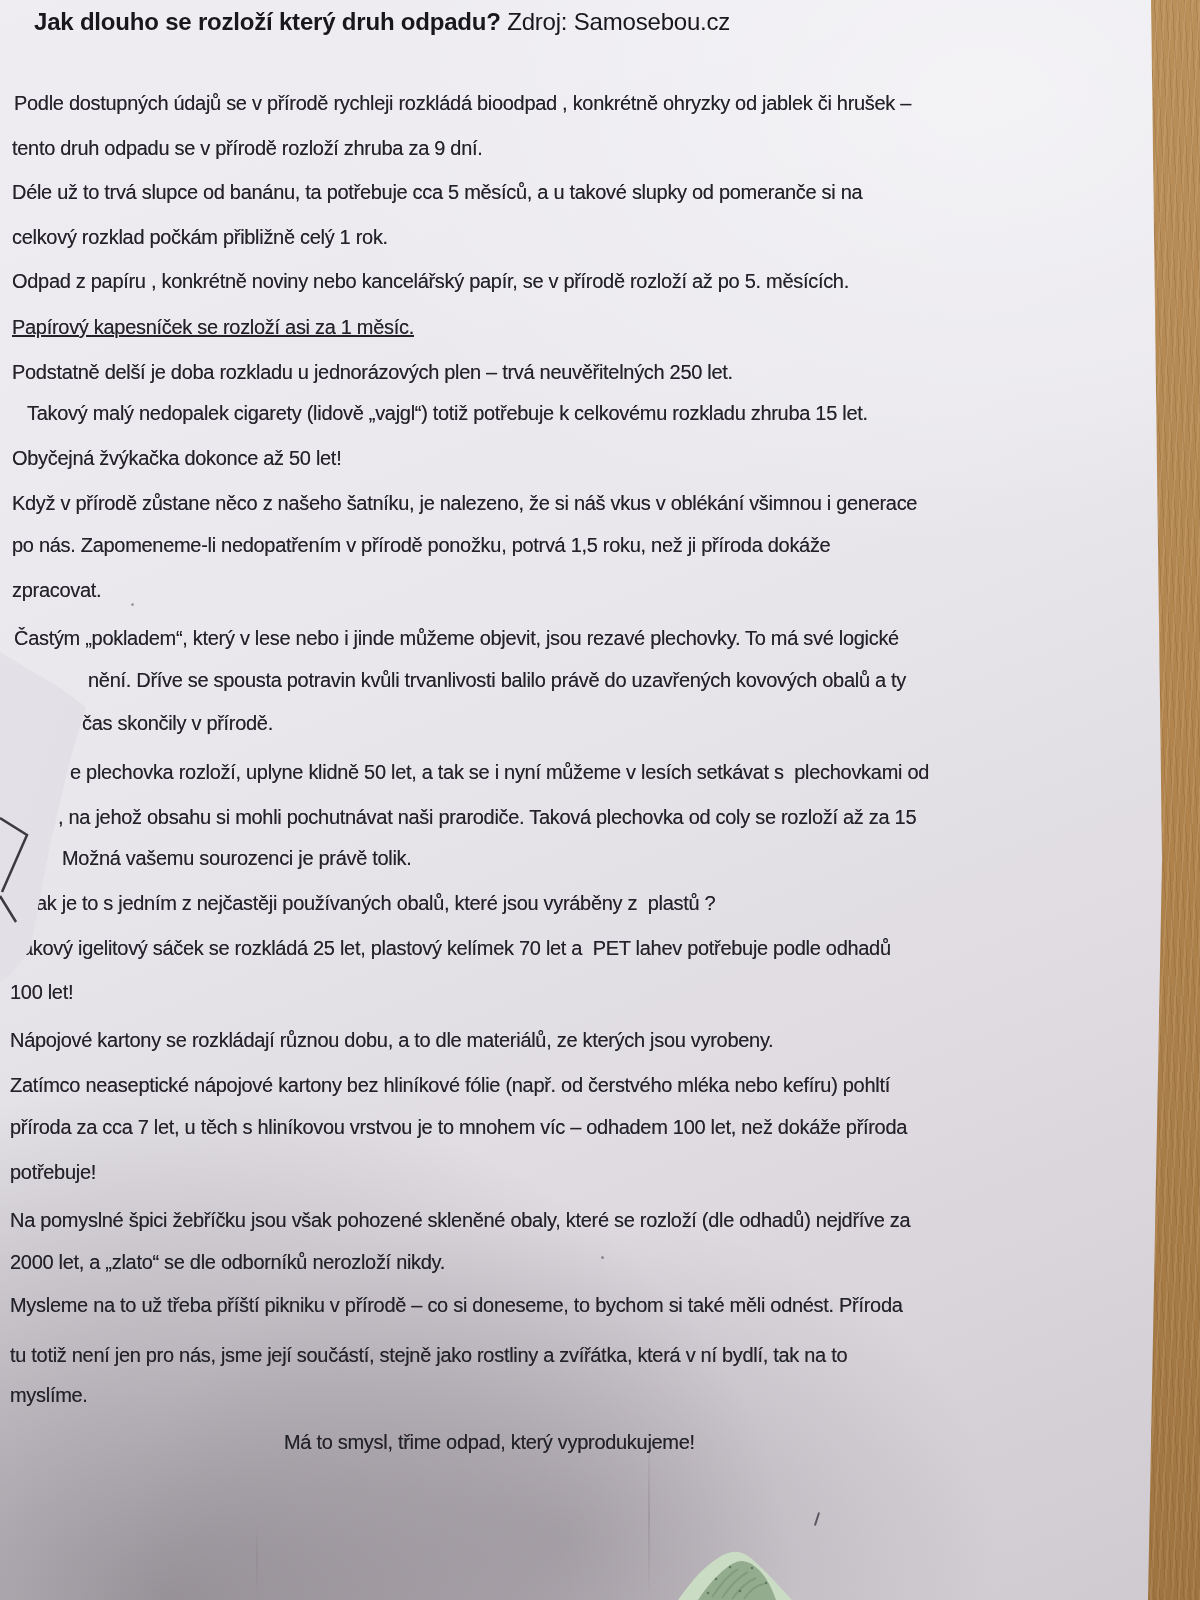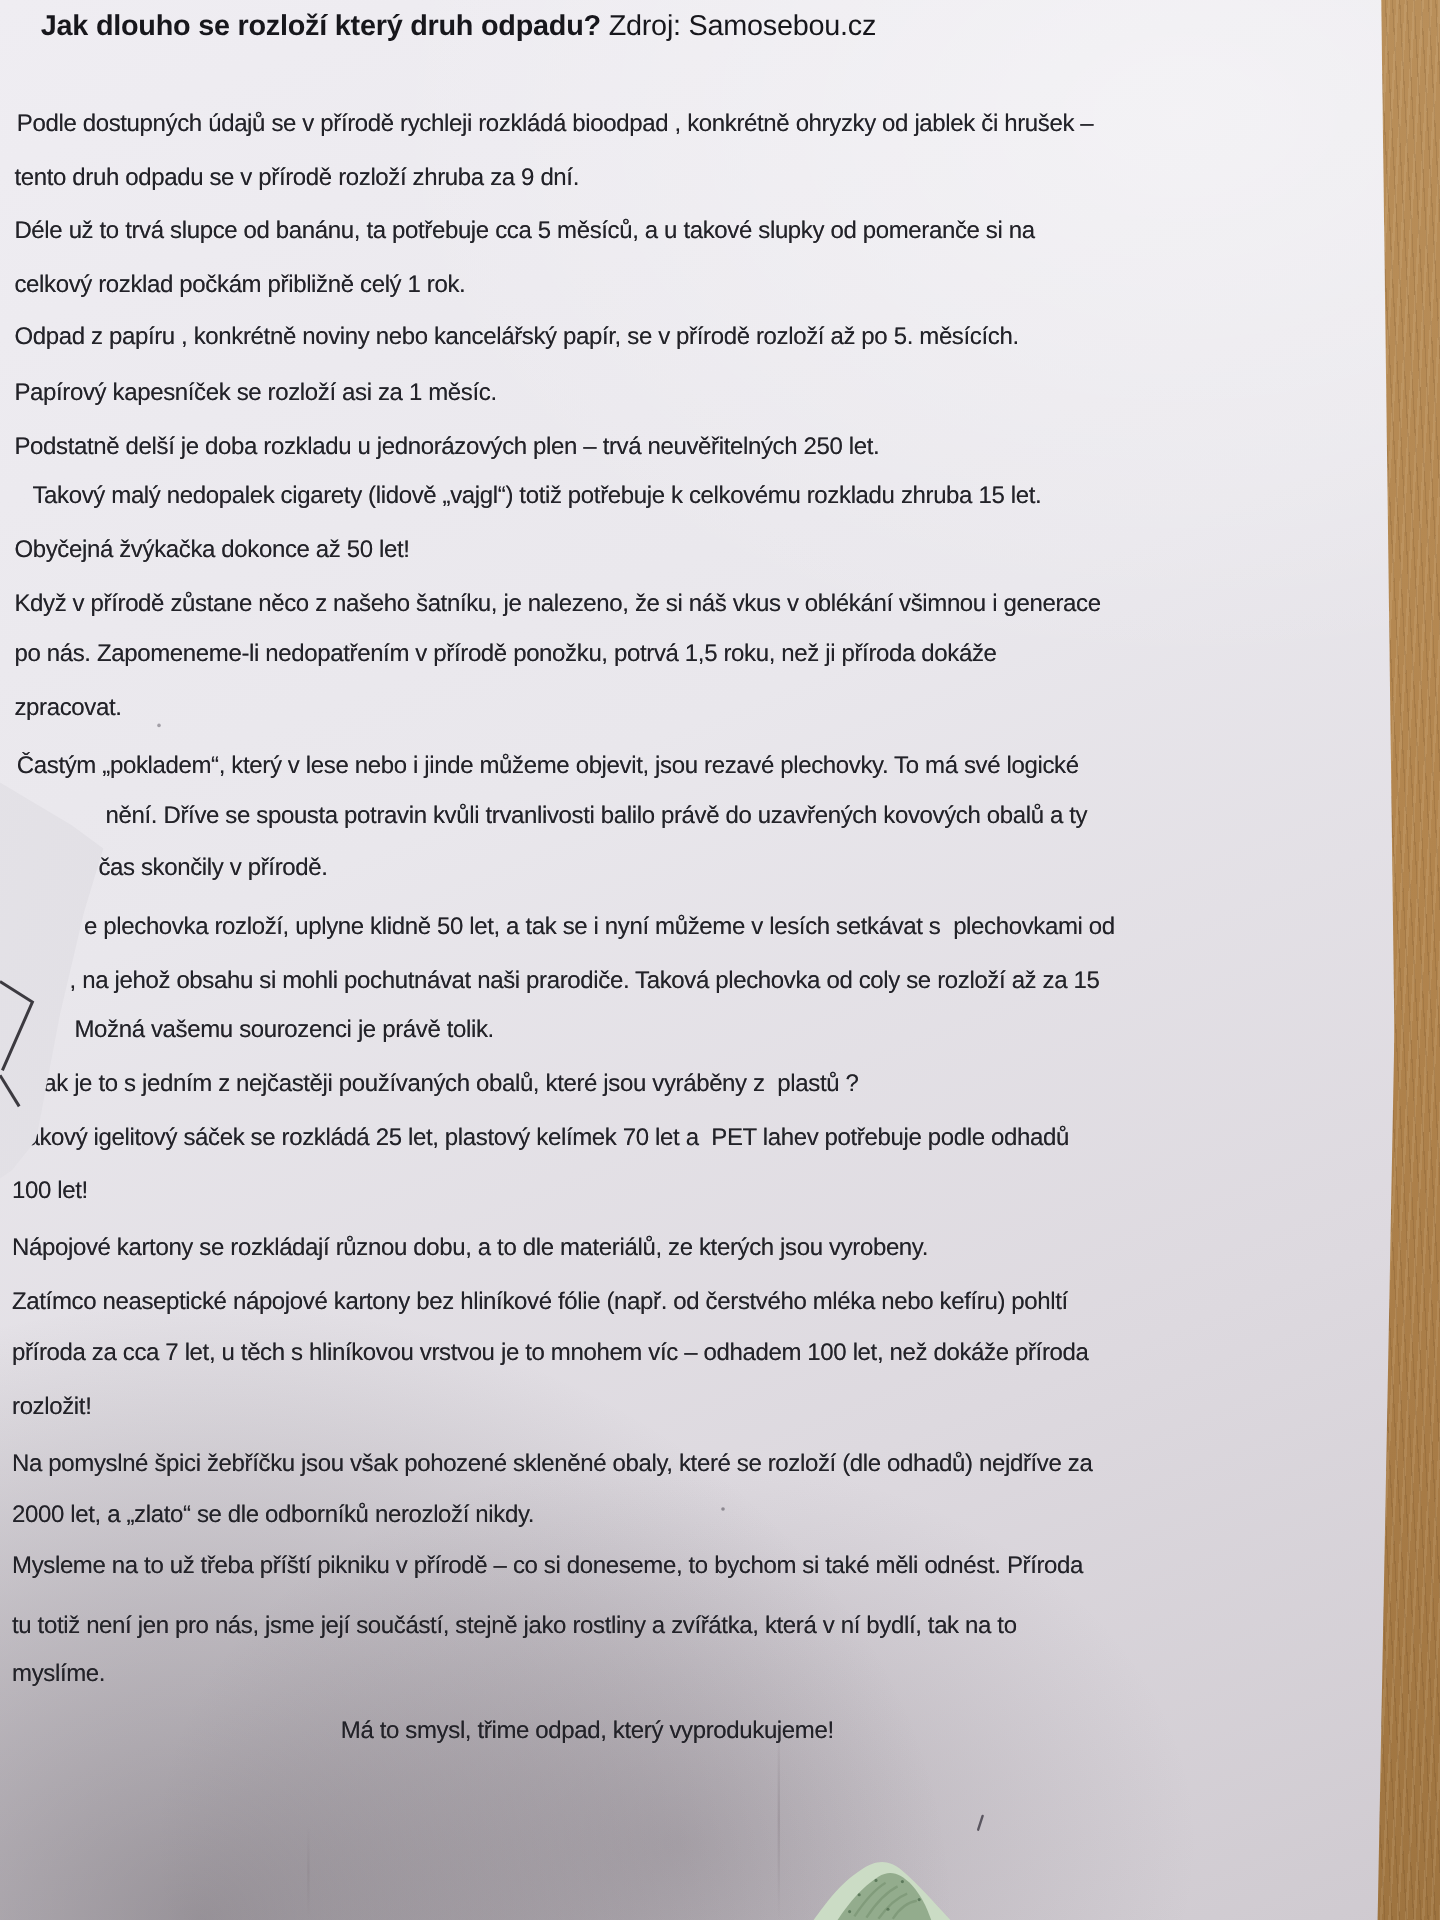--- a/index.html
+++ b/index.html
@@ -71,40 +71,40 @@
   <div class="paper">
     <div class="paper-inner">
       <div class="title-line"><span class="t-bold">Jak dlouho se rozloží který druh odpadu? </span><span class="t-src">Zdroj: Samosebou.cz</span></div>
 
       <div>
           <div class="line" style="top: 92px; left: 14px;">Podle dostupných údajů se v přírodě rychleji rozkládá bioodpad , konkrétně ohryzky od jablek či hrušek –</div>
           <div class="line" style="top: 137px; left: 12px;">tento druh odpadu se v přírodě rozloží zhruba za 9 dní.</div>
           <div class="line" style="top: 181px; left: 12px;">Déle už to trvá slupce od banánu, ta potřebuje cca 5 měsíců, a u takové slupky od pomeranče si na</div>
           <div class="line" style="top: 226px; left: 12px;">celkový rozklad počkám přibližně celý 1 rok.</div>
           <div class="line" style="top: 270px; left: 12px;">Odpad z papíru , konkrétně noviny nebo kancelářský papír, se v přírodě rozloží až po 5. měsících.</div>
-          <div class="line" style="top: 316px; left: 12px;">Papírový kapesníček se rozloží asi za 1 měsíc.</div>
+          <div class="line" style="top: 316px; left: 12px; text-decoration: underline;">Papírový kapesníček se rozloží asi za 1 měsíc.</div>
           <div class="line" style="top: 361px; left: 12px;">Podstatně delší je doba rozkladu u jednorázových plen – trvá neuvěřitelných 250 let.</div>
           <div class="line" style="top: 402px; left: 12px; margin-left: 15px;">Takový malý nedopalek cigarety (lidově „vajgl“) totiž potřebuje k celkovému rozkladu zhruba 15 let.</div>
           <div class="line" style="top: 447px; left: 12px;">Obyčejná žvýkačka dokonce až 50 let!</div>
           <div class="line" style="top: 492px; left: 12px;">Když v přírodě zůstane něco z našeho šatníku, je nalezeno, že si náš vkus v oblékání všimnou i generace</div>
           <div class="line" style="top: 534px; left: 12px;">po nás. Zapomeneme-li nedopatřením v přírodě ponožku, potrvá 1,5 roku, než ji příroda dokáže</div>
           <div class="line" style="top: 579px; left: 12px;">zpracovat.</div>
           <div class="line" style="top: 627px; left: 14px;">Častým „pokladem“, který v lese nebo i jinde můžeme objevit, jsou rezavé plechovky. To má své logické</div>
           <div class="line" style="top: 669px; left: 88px;">nění. Dříve se spousta potravin kvůli trvanlivosti balilo právě do uzavřených kovových obalů a ty</div>
           <div class="line" style="top: 712px; left: 82px;">čas skončily v přírodě.</div>
           <div class="line" style="top: 761px; left: 70px;">e plechovka rozloží, uplyne klidně 50 let, a tak se i nyní můžeme v lesích setkávat s  plechovkami od</div>
           <div class="line" style="top: 806px; left: 58px;">, na jehož obsahu si mohli pochutnávat naši prarodiče. Taková plechovka od coly se rozloží až za 15</div>
           <div class="line" style="top: 847px; left: 62px;">Možná vašemu sourozenci je právě tolik.</div>
           <div class="line" style="top: 892px; left: 36px;">ak je to s jedním z nejčastěji používaných obalů, které jsou vyráběny z  plastů ?</div>
           <div class="line" style="top: 937px; left: 22px;">akový igelitový sáček se rozkládá 25 let, plastový kelímek 70 let a  PET lahev potřebuje podle odhadů</div>
           <div class="line" style="top: 981px; left: 10px;">100 let!</div>
           <div class="line" style="top: 1029px; left: 10px;">Nápojové kartony se rozkládají různou dobu, a to dle materiálů, ze kterých jsou vyrobeny.</div>
           <div class="line" style="top: 1074px; left: 10px;">Zatímco neaseptické nápojové kartony bez hliníkové fólie (např. od čerstvého mléka nebo kefíru) pohltí</div>
           <div class="line" style="top: 1116px; left: 10px;">příroda za cca 7 let, u těch s hliníkovou vrstvou je to mnohem víc – odhadem 100 let, než dokáže příroda</div>
-          <div class="line" style="top: 1161px; left: 10px;">rozložit!</div>
+          <div class="line" style="top: 1161px; left: 10px;">potřebuje!</div>
           <div class="line" style="top: 1209px; left: 10px;">Na pomyslné špici žebříčku jsou však pohozené skleněné obaly, které se rozloží (dle odhadů) nejdříve za</div>
           <div class="line" style="top: 1251px; left: 10px;">2000 let, a „zlato“ se dle odborníků nerozloží nikdy.</div>
           <div class="line" style="top: 1294px; left: 10px;">Mysleme na to už třeba příští pikniku v přírodě – co si doneseme, to bychom si také měli odnést. Příroda</div>
           <div class="line" style="top: 1344px; left: 10px;">tu totiž není jen pro nás, jsme její součástí, stejně jako rostliny a zvířátka, která v ní bydlí, tak na to</div>
           <div class="line" style="top: 1384px; left: 10px;">myslíme.</div>
           <div class="line" style="top: 1431px; left: 284px;">Má to smysl, třime odpad, který vyprodukujeme!</div>
         </div>
 
       <div class="crease crease-1"></div>
       <div class="crease crease-2"></div>

